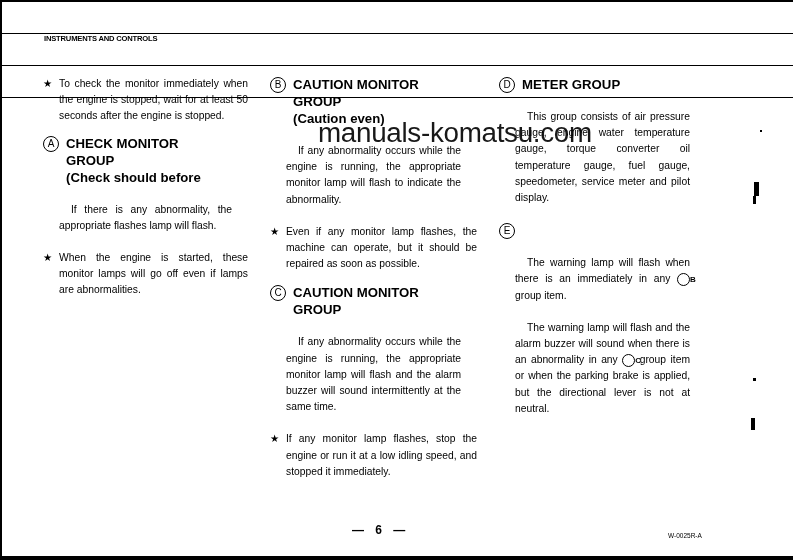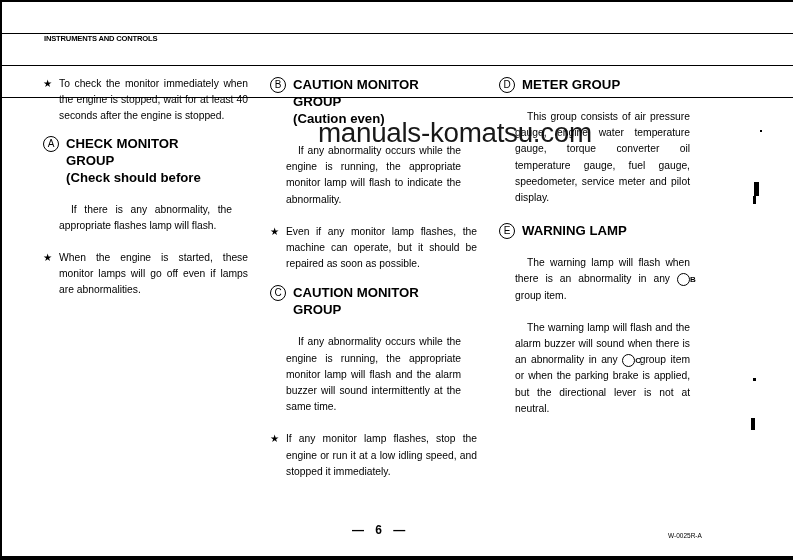--- a/index.html
+++ b/index.html
@@ -65,21 +65,21 @@
 <div class="rule r1"></div>
 <div class="rule r2"></div>
 <div class="rule r3"></div>
 <div class="frame-bottom"></div>
 
 <div class="section-header">INSTRUMENTS AND CONTROLS</div>
 
 <div class="col c1">
   <div class="note">
     <span class="star">★</span>
-    <span class="txt">To check the monitor immediately when the engine is stopped, wait for at least 40 seconds after the engine is stopped.</span>
+    <span class="txt">To check the monitor immediately when the engine is stopped, wait for at least 50 seconds after the engine is stopped.</span>
   </div>
 
   <div class="head" style="margin-top:10px;">
     <span class="badge">A</span>
     <span class="htxt">
       <span class="sub">CHECK MONITOR</span>
       <span class="sub">GROUP</span>
       <span class="sub">(Check should before</span>
     </span>
   </div>
@@ -121,24 +121,23 @@
 
 <div class="col c3">
   <div class="head first">
     <span class="badge">D</span>
     <span class="htxt">METER GROUP</span>
   </div>
   <p class="para">This group consists of air pressure gauge, engine water temperature gauge, torque converter oil temperature gauge, fuel gauge, speedometer, service meter and pilot display.</p>
 
   <div class="head" style="margin-top:10px;">
     <span class="badge">E</span>
-    <span class="htxt">WARNING LAMP</span>
   </div>
   <p class="para">
-    <span>The warning lamp will flash when there is an abnormality in any</span>
+    <span>The warning lamp will flash when there is an immediately in any</span>
     <span class="inline-badge">B</span>
     <span>group item.</span>
   </p>
   <p class="para">
     <span>The warning lamp will flash and the alarm buzzer will sound when there is an abnormality in any</span>
     <span class="inline-badge">C</span>
     <span>group item or when the parking brake is applied, but the directional lever is not at neutral.</span>
   </p>
 </div>
 

